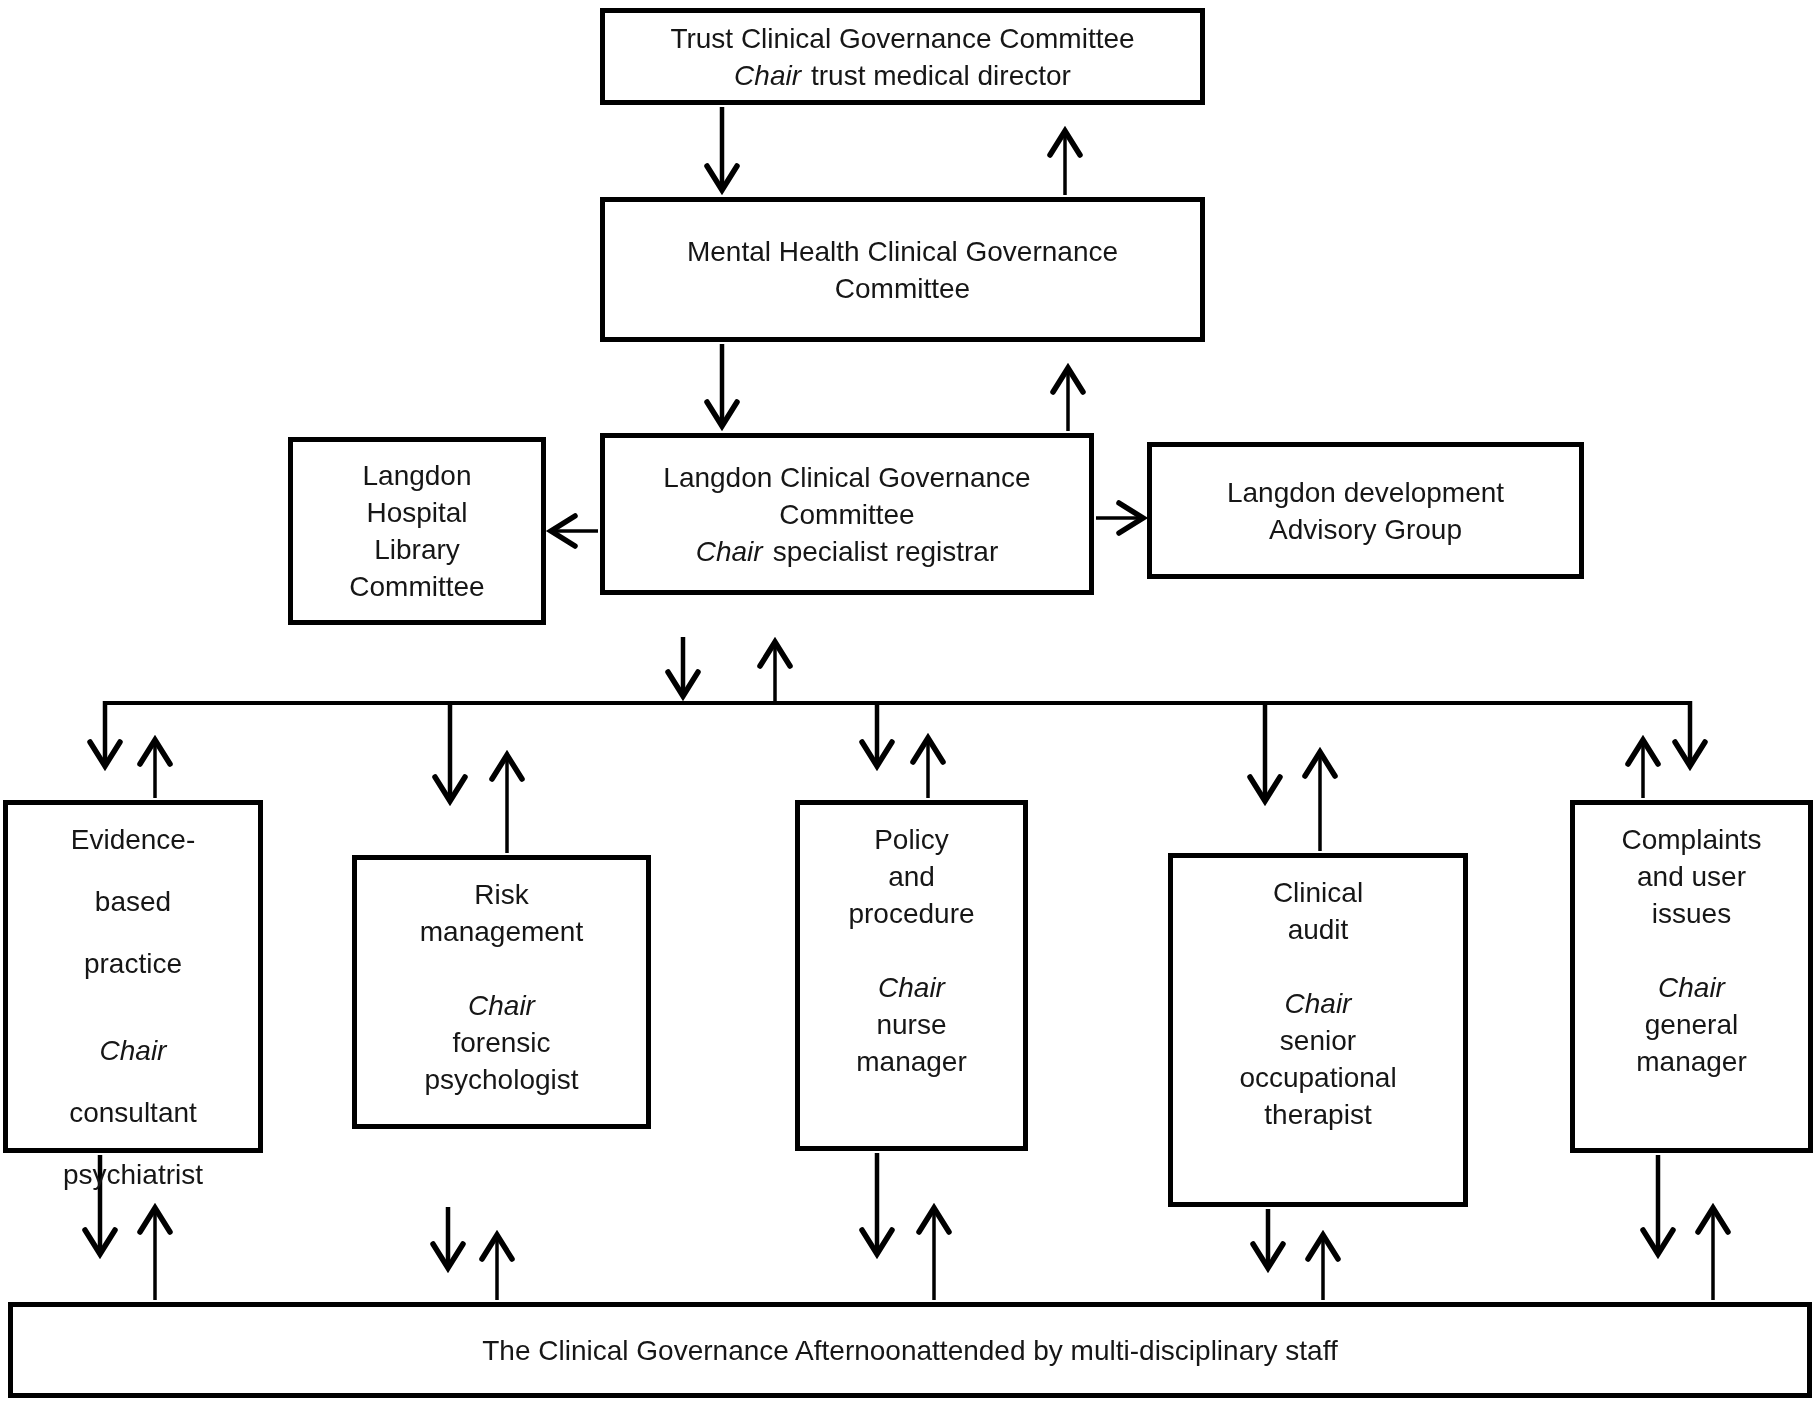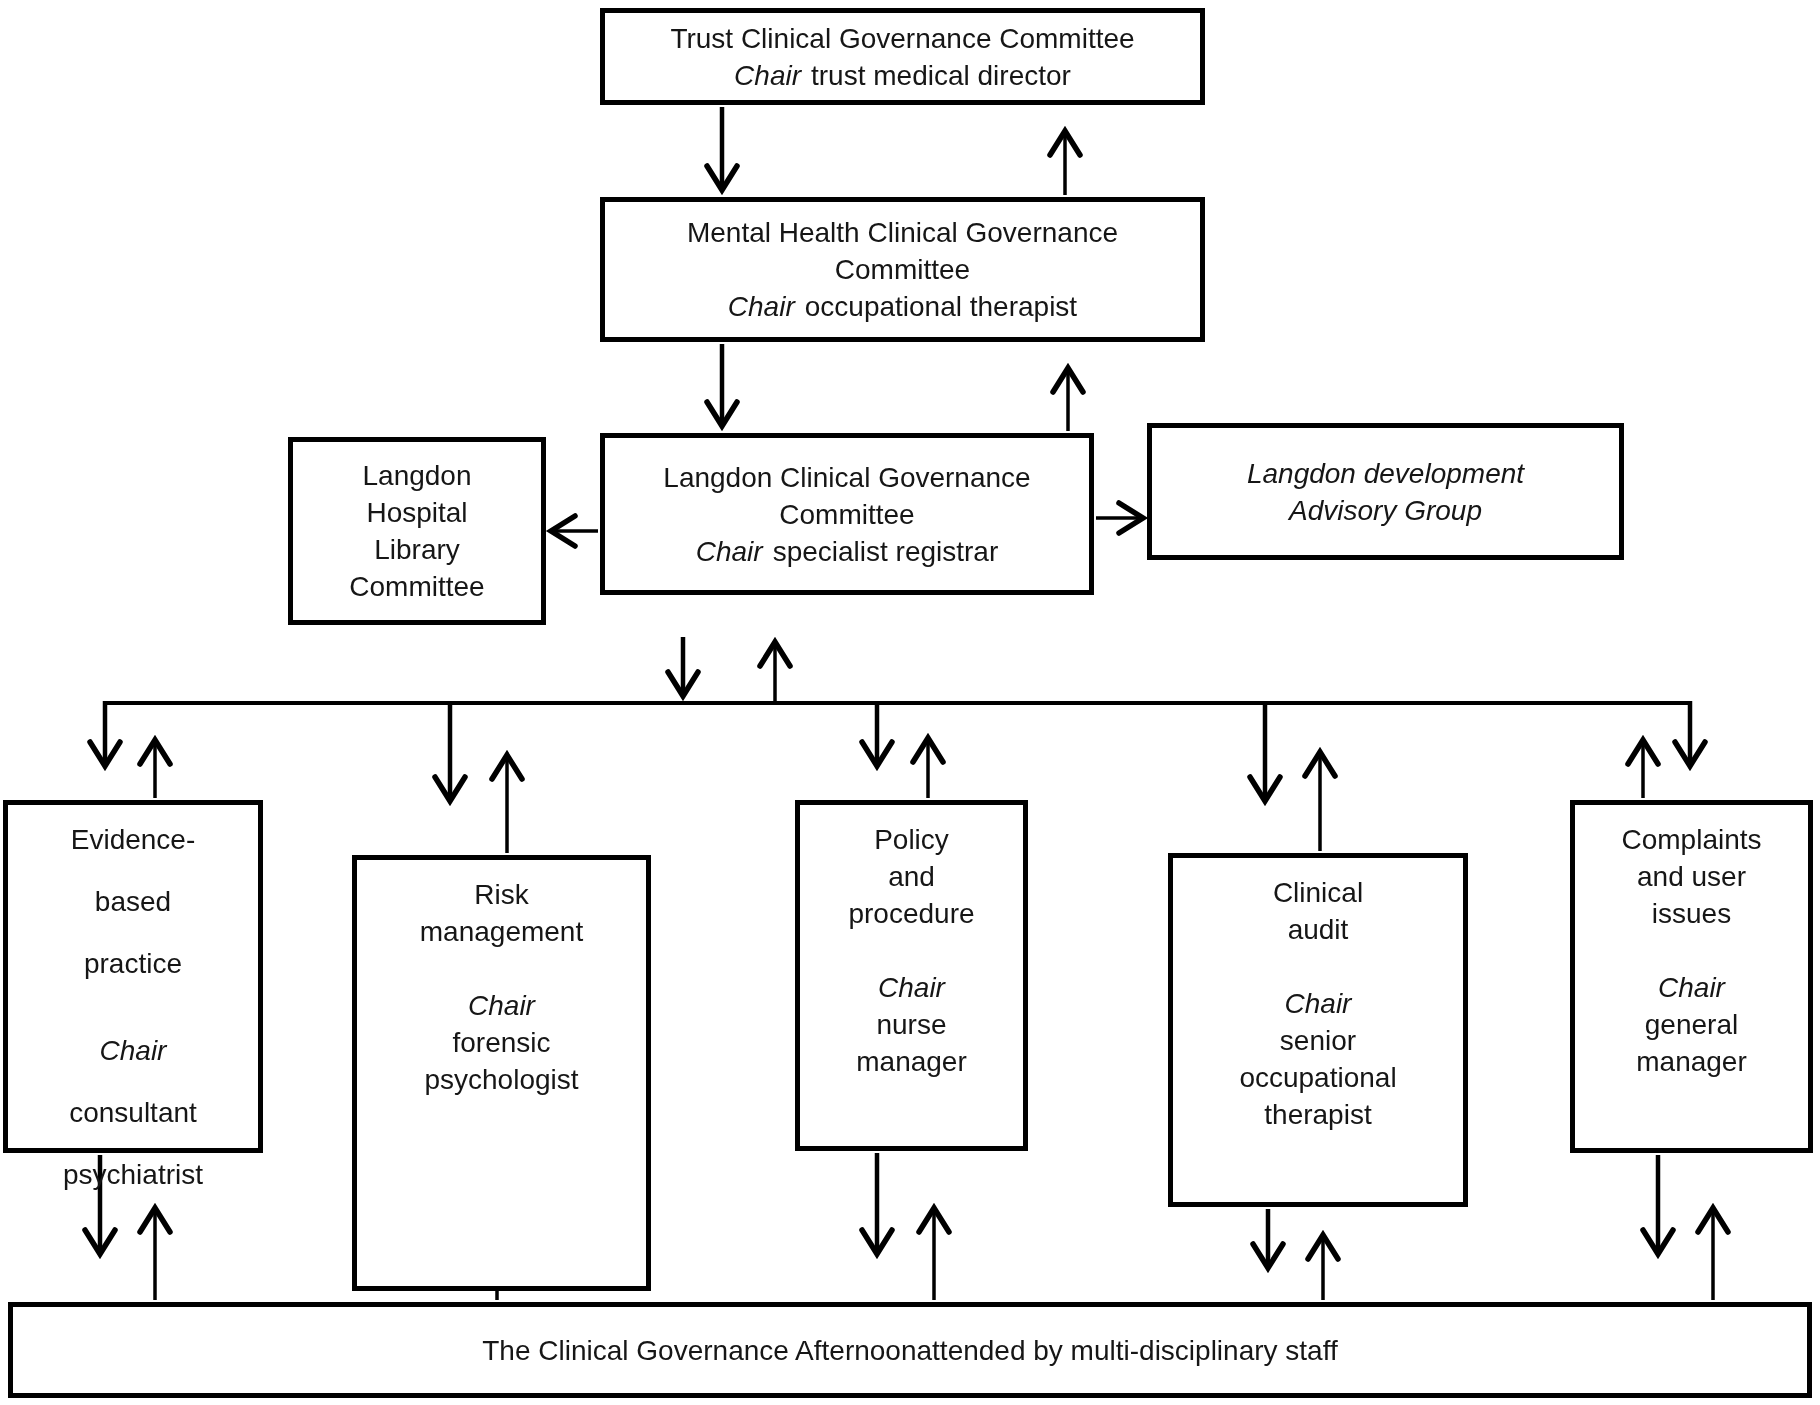--- a/index.html
+++ b/index.html
@@ -81,56 +81,53 @@
   <div class="box" style="left:600px; top:8px; width:605px; height:97px;">
     <div class="line">Trust Clinical Governance Committee</div>
     <div class="line">
       <span class="it-inline">Chair</span><span>trust medical director</span>
     </div>
   </div>
 
   <div class="box" style="left:600px; top:197px; width:605px; height:145px;">
     <div class="line">Mental Health Clinical Governance</div>
     <div class="line">Committee</div>
-    <div class="line">
-      <span class="it-inline">Chair</span><span>occupational therapist</span>
-    </div>
   </div>
 
   <div class="box" style="left:288px; top:437px; width:258px; height:188px;">
     <div class="line">Langdon</div>
     <div class="line">Hospital</div>
     <div class="line">Library</div>
     <div class="line">Committee</div>
   </div>
 
   <div class="box" style="left:600px; top:433px; width:494px; height:162px;">
     <div class="line">Langdon Clinical Governance</div>
     <div class="line">Committee</div>
     <div class="line">
       <span class="it-inline">Chair</span><span>specialist registrar</span>
     </div>
   </div>
 
-  <div class="box" style="left:1147px; top:423px; width:477px; height:137px;font-style:italic;">
+  <div class="box" style="left:1147px; top:442px; width:437px; height:137px;">
     <div class="line">Langdon development</div>
     <div class="line">Advisory Group</div>
   </div>
 
   <div class="box topalign" style="left:3px; top:800px; width:260px; height:353px;gap:25px;">
     <div class="line">Evidence-</div>
     <div class="line">based</div>
     <div class="line">practice</div>
     <div class="spacer"></div>
     <div class="line it-block">Chair</div>
     <div class="line">consultant</div>
     <div class="line">psychiatrist</div>
   </div>
 
-  <div class="box topalign" style="left:352px; top:855px; width:299px; height:436px;">
+  <div class="box topalign" style="left:352px; top:855px; width:299px; height:274px;">
     <div class="line">Risk</div>
     <div class="line">management</div>
     <div class="spacer"></div>
     <div class="line it-block">Chair</div>
     <div class="line">forensic</div>
     <div class="line">psychologist</div>
   </div>
 
   <div class="box topalign" style="left:795px; top:800px; width:233px; height:351px;">
     <div class="line">Policy</div>

